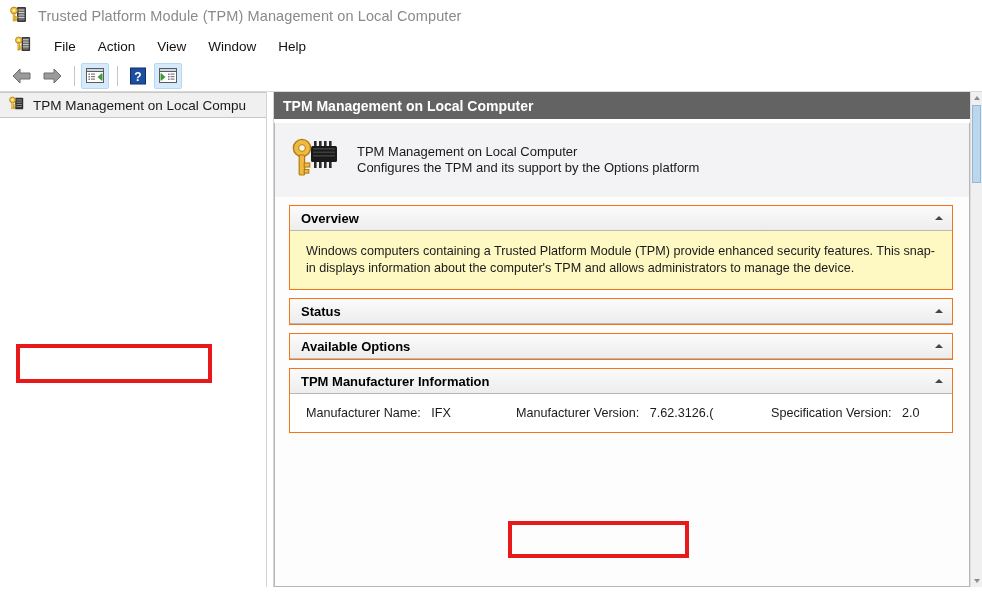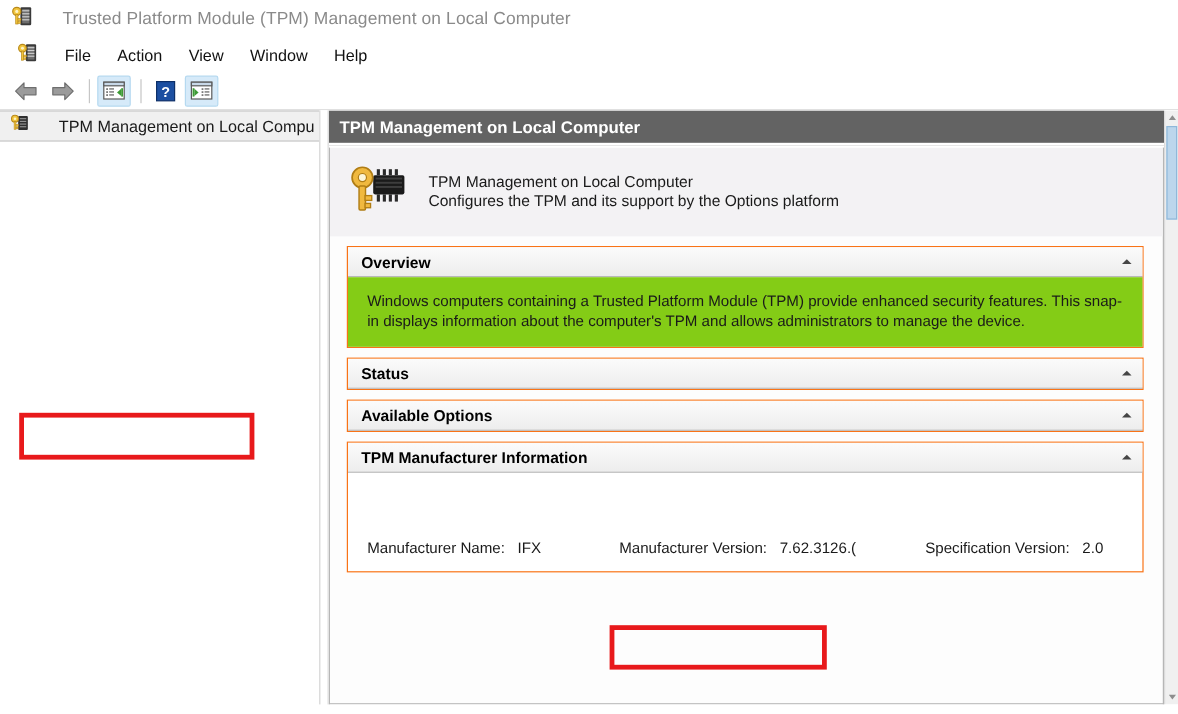--- a/index.html
+++ b/index.html
@@ -15,21 +15,21 @@
   .titlebar {
     height: 32px;
     background: #ffffff;
     display: flex;
     align-items: center;
     padding-left: 9px;
   }
   .titlebar-text {
     font-size: 14.5px;
     color: #8a8a8a;
-    margin-left: 24px;
+    margin-left: 10px;
     letter-spacing: 0.1px;
     white-space: nowrap;
   }
 
   
   .menubar {
     height: 28px;
     background: #ffffff;
     display: flex;
     align-items: center;
@@ -88,21 +88,21 @@
     padding-left: 8px;
     background: #f0f0f0;
     border: 1px solid #c8c8c8;
     border-left: none;
     border-right: none;
     overflow: hidden;
   }
   .tree-item-label {
     font-size: 13.5px;
     color: #1a1a1a;
-    margin-left: 24px;
+    margin-left: 8px;
     white-space: nowrap;
   }
 
   .splitter {
     width: 7px;
     background: #ffffff;
     border-right: 1px solid #d4d4d4;
   }
 
   
@@ -176,40 +176,39 @@
     white-space: nowrap;
   }
   .chev {
     width: 0; height: 0;
     border-left: 4px solid transparent;
     border-right: 4px solid transparent;
     border-bottom: 4px solid #454545;
   }
   .section-body {
     padding: 12px 14px 12px 16px;
-    background: #84cc16;
+    background: #fef9c3;
   }
   .body-line {
     font-size: 12.6px;
     color: #1a1a1a;
     line-height: 17px;
   }
 
   
   .status-body { padding: 11px 14px 11px 16px; min-height: 42px; }
 
   
   .mfg-row {
     display: flex;
     align-items: center;
     padding: 12px 0 12px 16px;
     font-size: 12.6px;
     color: #1a1a1a;
     white-space: nowrap;
-    margin-top: 44px;
   }
   .mfg-cell-1 { width: 210px; }
   .mfg-cell-2 { width: 255px; }
   .mfg-cell-3 { }
 
   
   .annot {
     position: absolute;
     border: 4px solid #e8191b;
     pointer-events: none;

